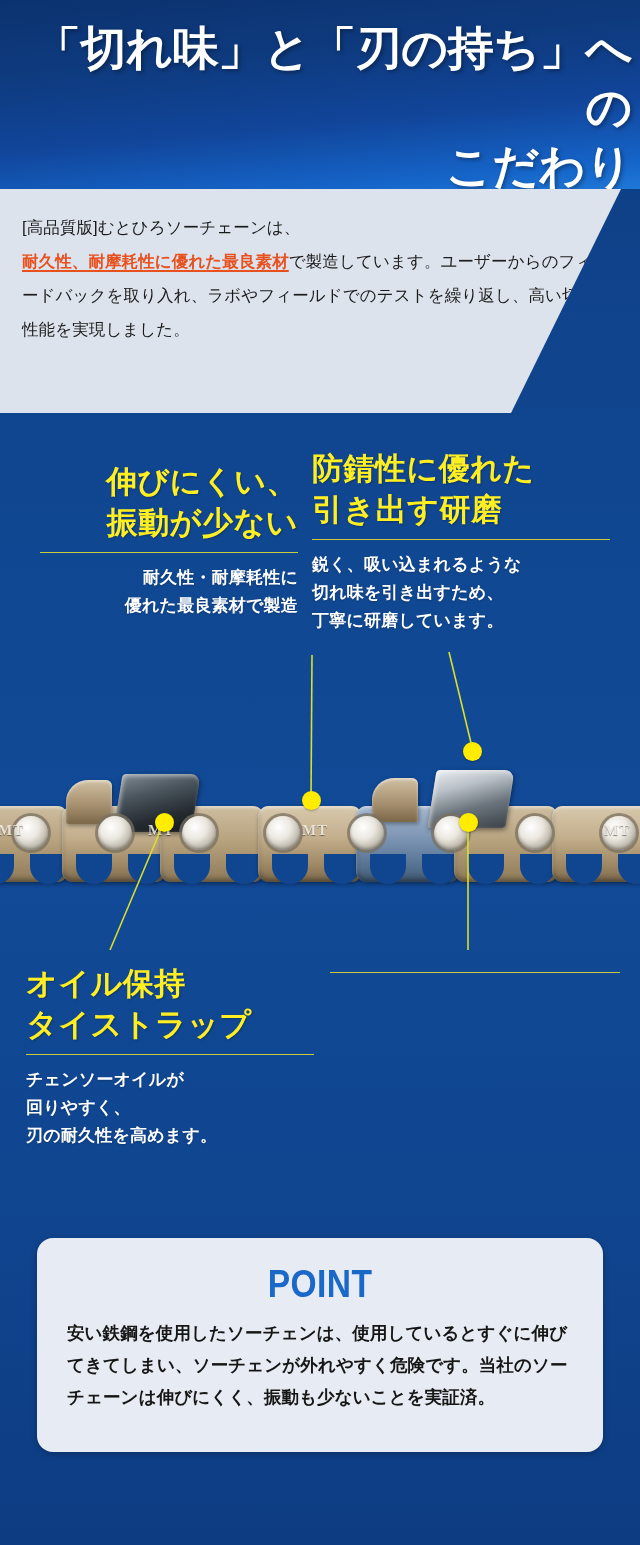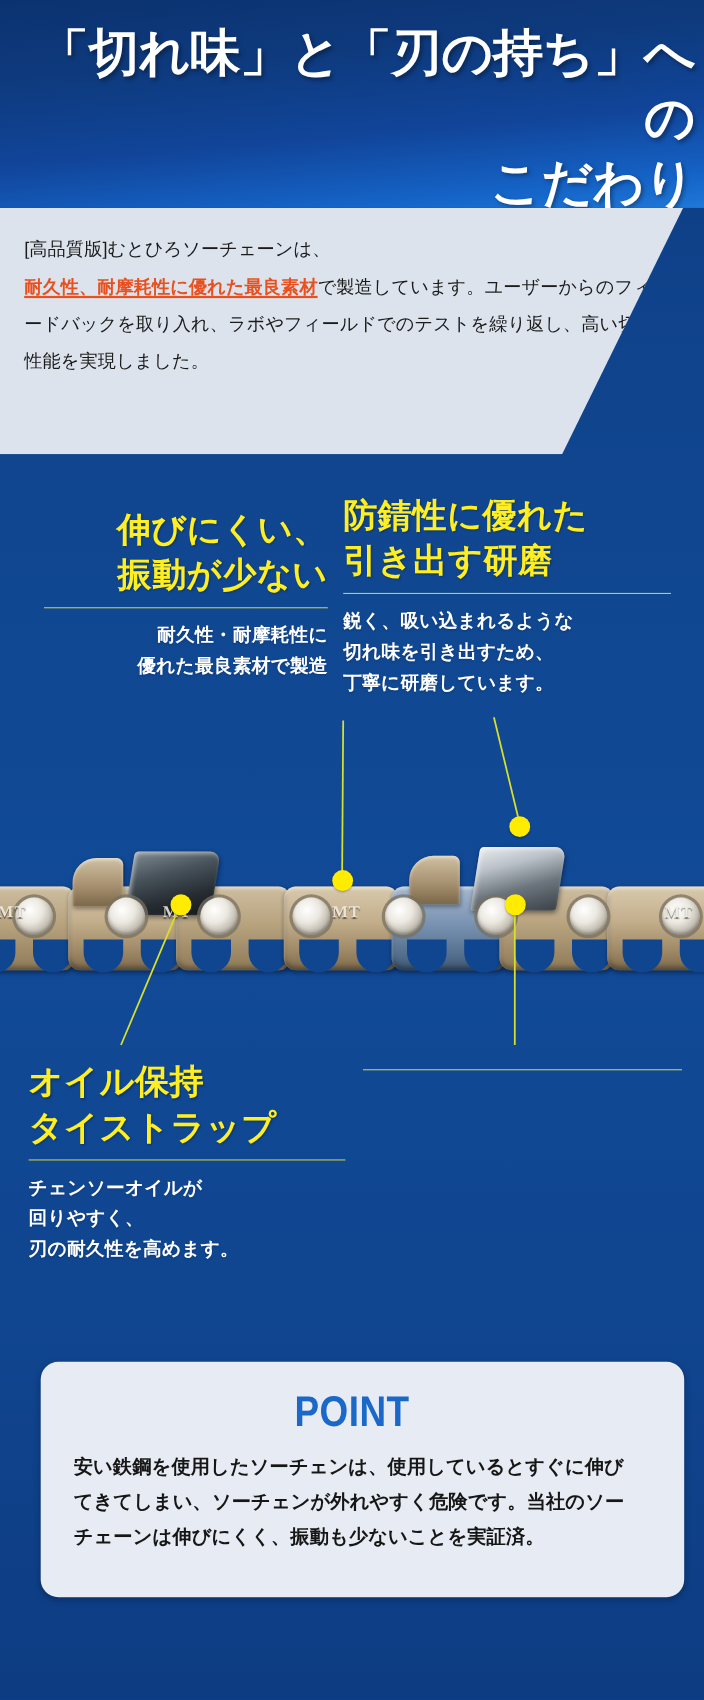--- a/index.html
+++ b/index.html
@@ -220,21 +220,20 @@
   
   .point-box {
     position: absolute;
     left: 37px;
     top: 1238px;
     width: 566px;
     height: 214px;
     background: #e7ebf3;
     border-radius: 16px;
     box-shadow: 0 2px 6px rgba(0,0,0,0.25);
-    padding-left: 19px;
   }
   .point-title {
     position: absolute;
     left: 0; top: 24px;
     width: 566px;
     text-align: center;
     color: #1a68c8;
     font-family: "Liberation Sans Narrow", "Liberation Sans", sans-serif;
     font-weight: 700;
     font-size: 39px;

